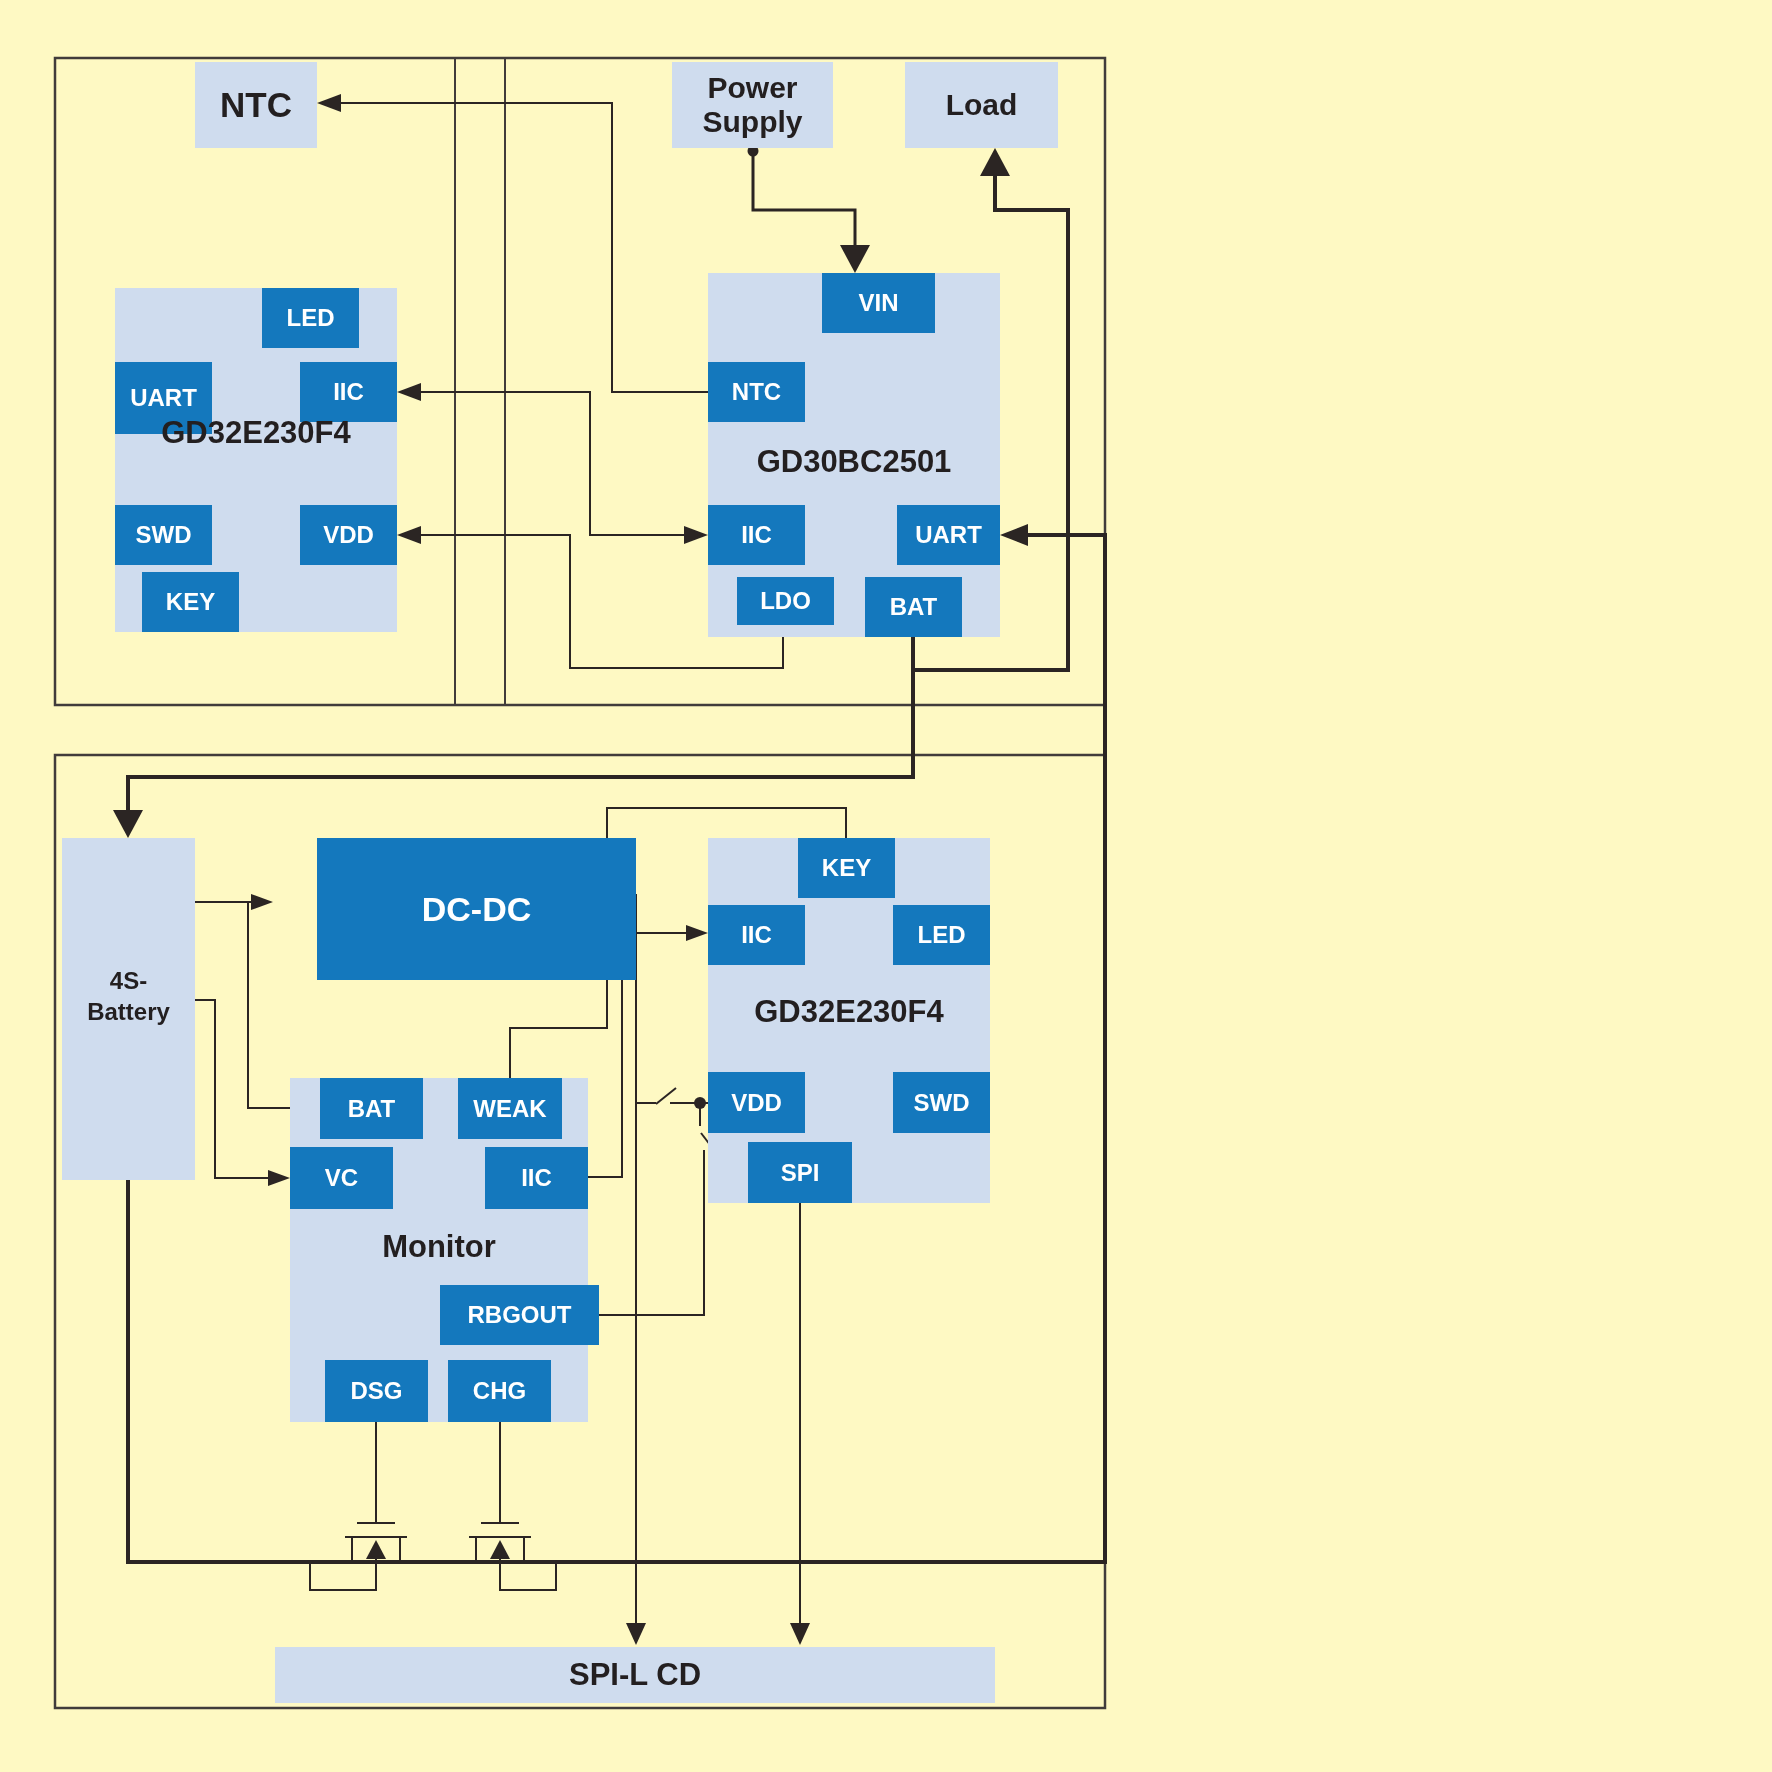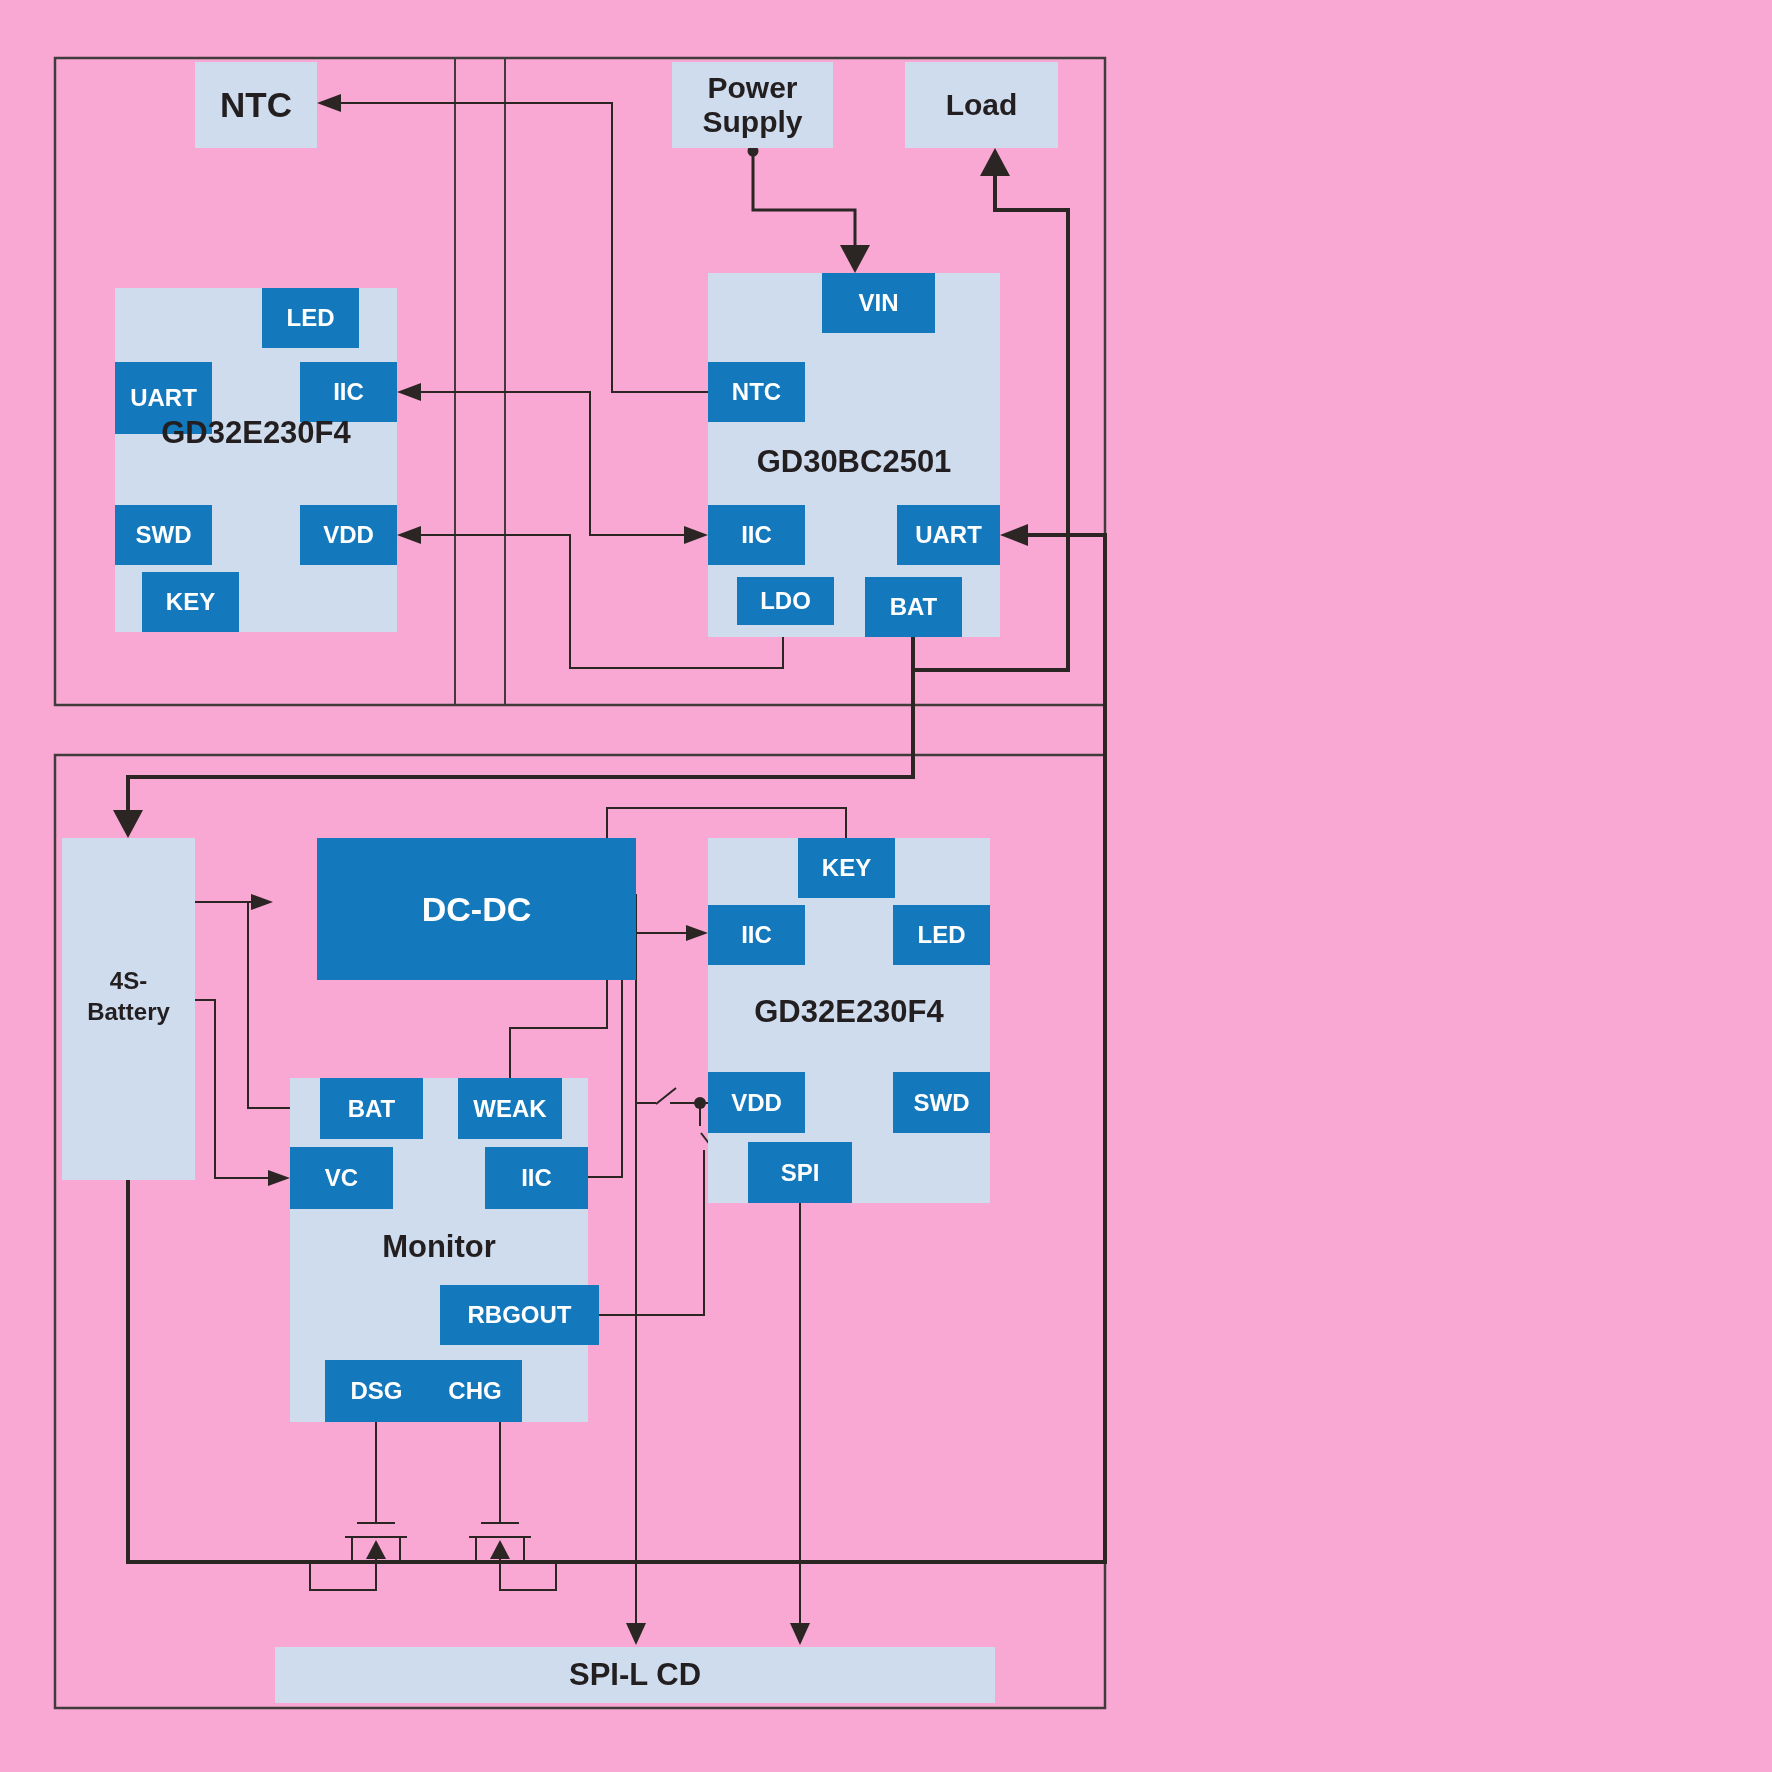--- a/index.html
+++ b/index.html
@@ -1,16 +1,16 @@
 <!DOCTYPE html>
 <html><head>
 <meta charset="utf-8">
 <style>
   html,body{margin:0;padding:0;background:#ffffff;}
-  #canvas{position:relative;width:1772px;height:1772px;background:#f9a8d4;
+  #canvas{position:relative;width:1772px;height:1772px;background:#fef9c3;
           font-family:"Liberation Sans",sans-serif;color:#231f20;overflow:hidden;}
   #wires{position:absolute;left:0;top:0;width:1772px;height:1772px;}
   .blk{position:absolute;background:#cfdcee;}
   .port{position:absolute;background:#1478bd;color:#ffffff;display:flex;
         align-items:center;justify-content:center;font-weight:bold;font-size:24px;}
   .bigport{position:absolute;background:#1478bd;color:#ffffff;display:flex;
         align-items:center;justify-content:center;font-weight:bold;font-size:34px;margin-left:44px;}
   .exbox{position:absolute;background:#cfdcee;color:#231f20;display:flex;
         align-items:center;justify-content:center;font-weight:bold;font-size:30px;
         text-align:center;line-height:1.15;}
@@ -139,21 +139,21 @@
   <div class="bigport" style="left:273px;top:838px;width:319px;height:142px">DC-DC</div>
 
   <div class="blk" style="left:290px;top:1078px;width:298px;height:344px"></div>
   <div class="port" style="left:320px;top:1078px;width:103px;height:61px">BAT</div>
   <div class="port" style="left:458px;top:1078px;width:104px;height:61px">WEAK</div>
   <div class="port" style="left:290px;top:1147px;width:103px;height:62px">VC</div>
   <div class="port" style="left:485px;top:1147px;width:103px;height:62px">IIC</div>
   <div class="title" style="left:290px;top:1229px;width:298px">Monitor</div>
   <div class="port" style="left:440px;top:1285px;width:159px;height:60px">RBGOUT</div>
   <div class="port" style="left:325px;top:1360px;width:103px;height:62px">DSG</div>
-  <div class="port" style="left:428px;top:1360px;width:94px;height:62px">CHG</div>
+  <div class="port" style="left:448px;top:1360px;width:103px;height:62px">CHG</div>
 
   <div class="blk" style="left:708px;top:838px;width:282px;height:365px"></div>
   <div class="port" style="left:798px;top:838px;width:97px;height:60px">KEY</div>
   <div class="port" style="left:708px;top:905px;width:97px;height:60px">IIC</div>
   <div class="port" style="left:893px;top:905px;width:97px;height:60px">LED</div>
   <div class="title" style="left:708px;top:994px;width:282px">GD32E230F4</div>
   <div class="port" style="left:708px;top:1072px;width:97px;height:61px">VDD</div>
   <div class="port" style="left:893px;top:1072px;width:97px;height:61px">SWD</div>
   <div class="port" style="left:748px;top:1142px;width:104px;height:61px">SPI</div>
 

